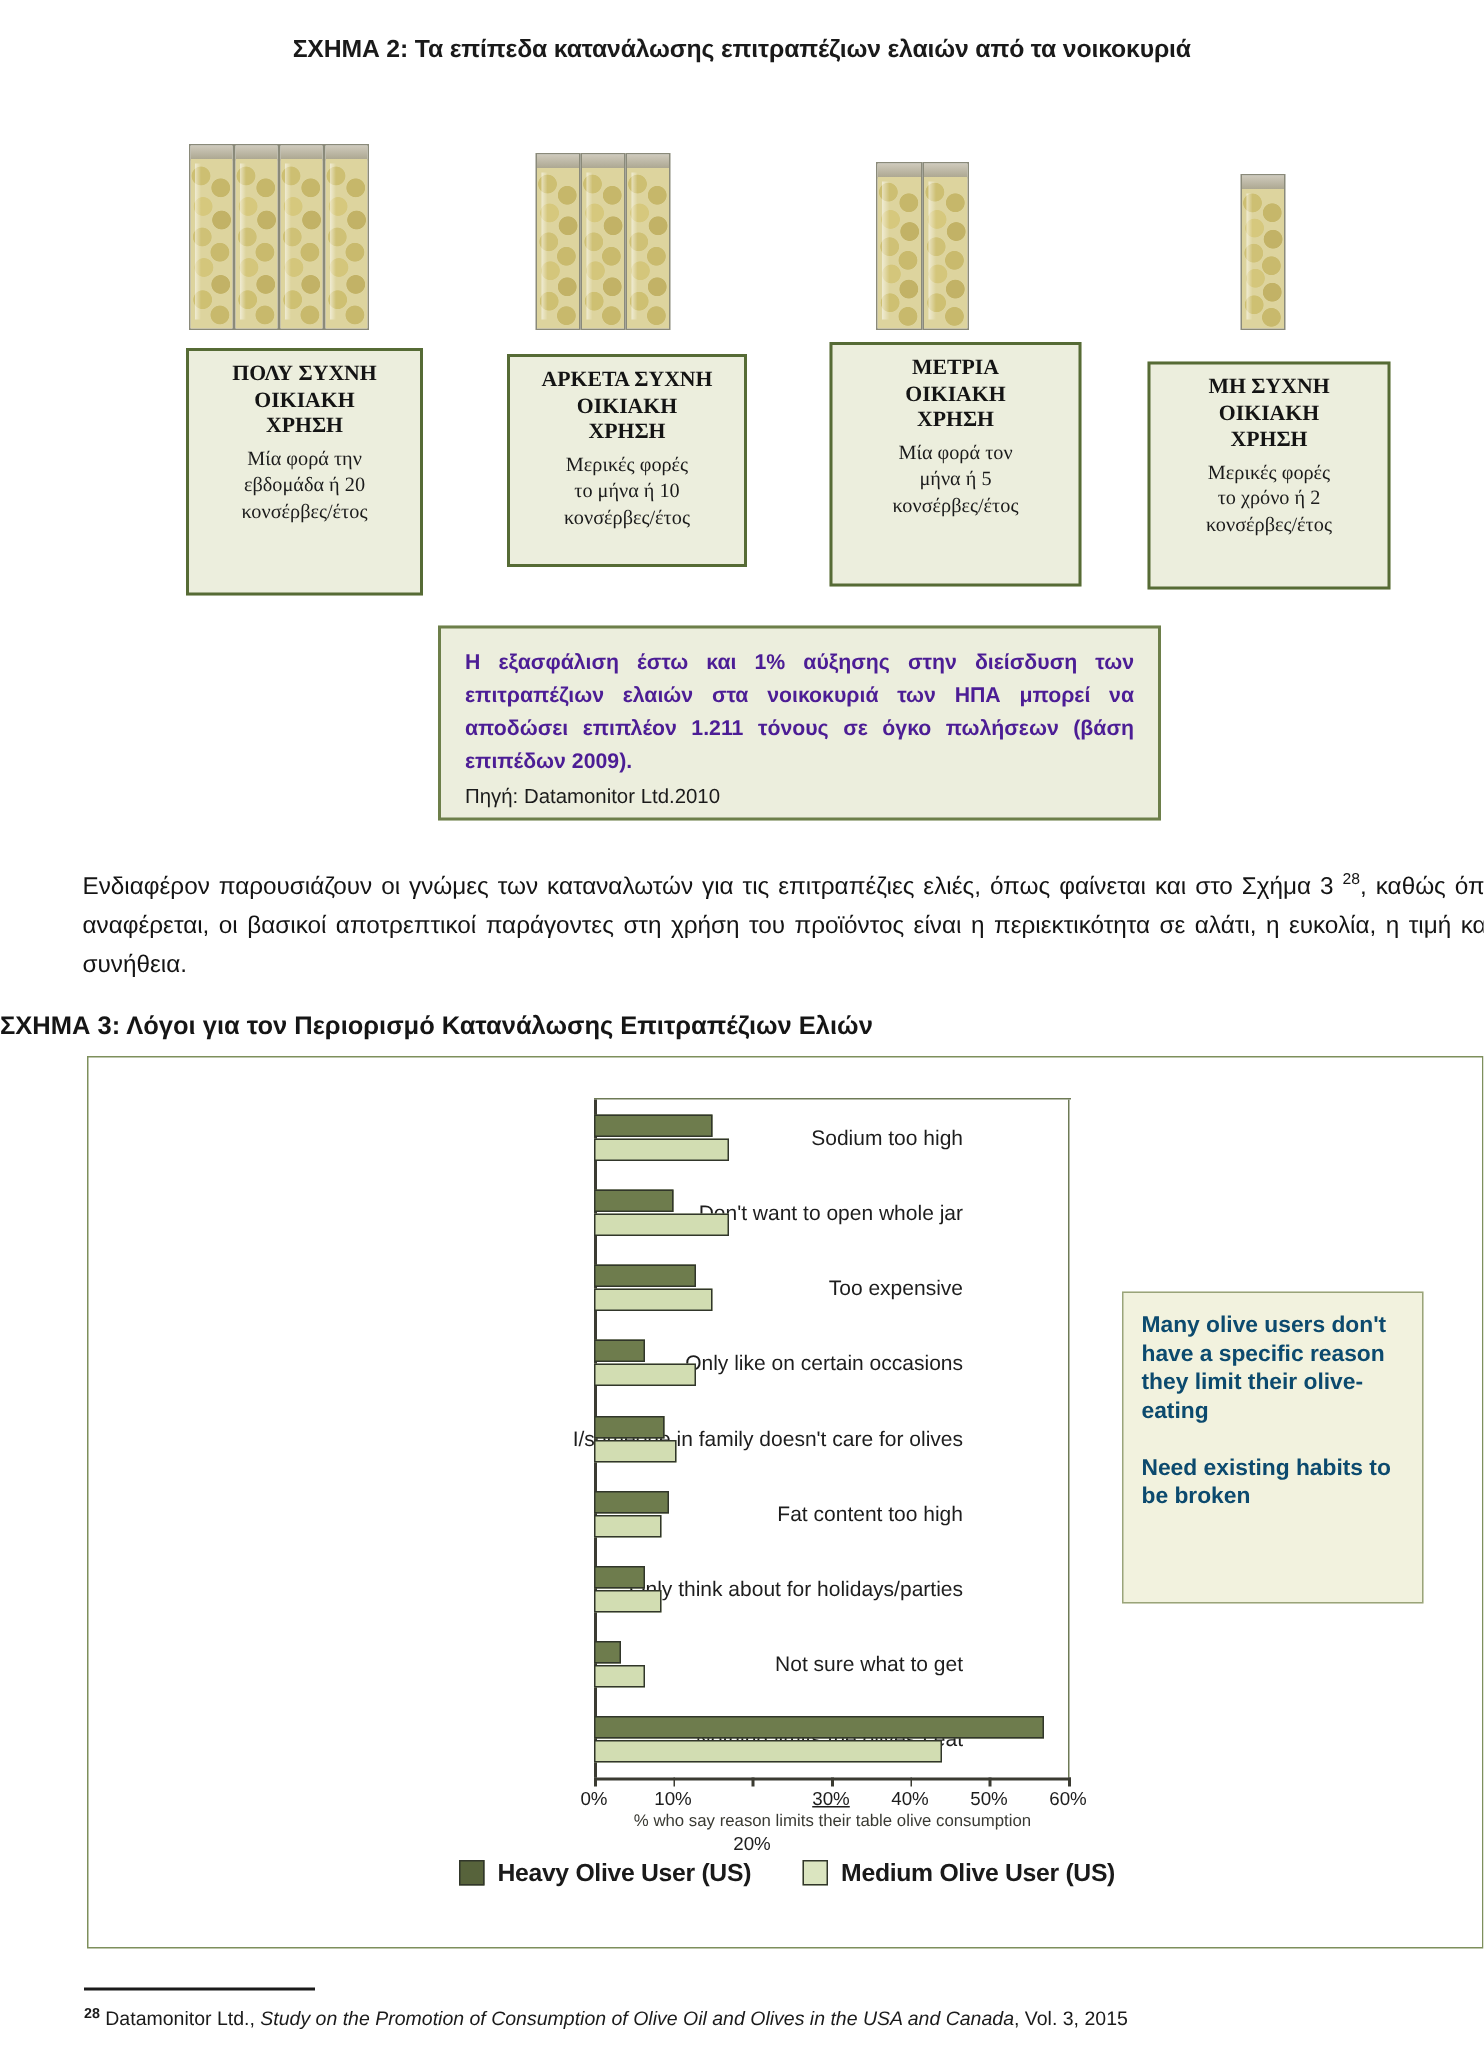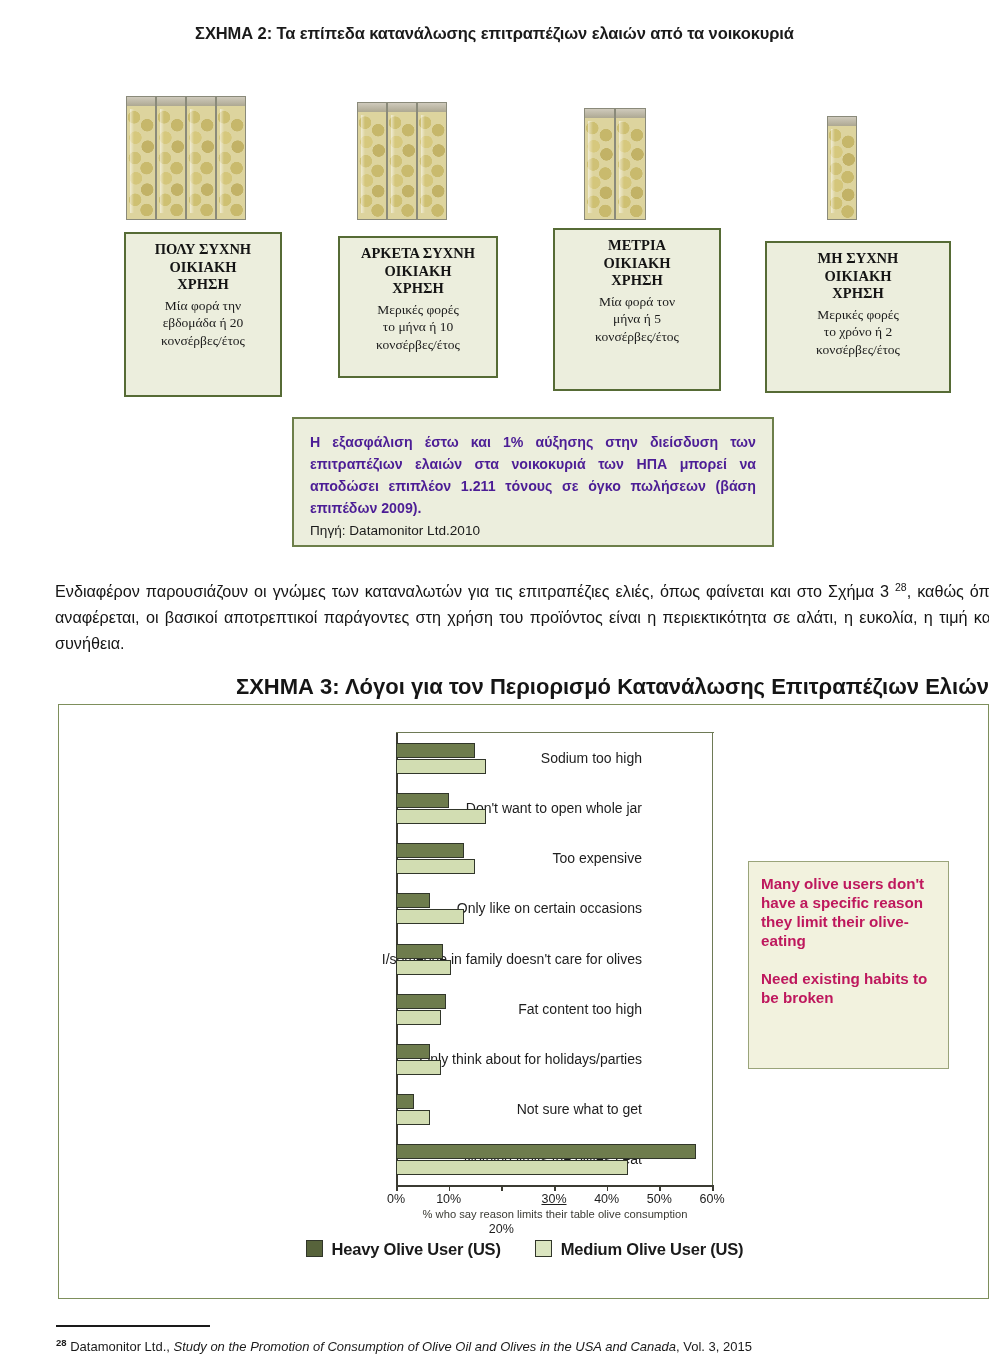--- a/index.html
+++ b/index.html
@@ -97,21 +97,21 @@
   .bodypara{
     position:absolute; left:55px; top:578px; width:955px;
     font-size:16.2px; line-height:1.62; color:#141414;
     text-align:justify;
   }
   .bodypara sup{ font-size:10.5px; vertical-align:super; }
 
   
   .fig3-title{
     position:absolute; left:0; top:674px; width:989px;
-    text-align:right; font-size:22px; font-weight:bold; color:#151515;
+    text-align:left; font-size:17px; font-weight:bold; color:#151515;
   }
 
   
   .chartframe{
     position:absolute; left:58px; top:704px; width:931px; height:595px;
     border:1px solid #7e8f5c; box-sizing:border-box; background:#fff;
   }
   .chart-inner{ position:absolute; left:0; top:0; right:0; bottom:0; }
 
   
@@ -167,21 +167,21 @@
   .swatch.medium{ background:#dbe5c0; }
   .legtext{ font-size:16.5px; color:#1a1a1a; font-weight:bold; letter-spacing:-0.2px; }
 
   
   .notebox{
     position:absolute; left:689px; top:156px; width:201px; height:208px;
     border:1px solid #9aa47a; background:#f2f2de; box-sizing:border-box;
     padding:12px 12px;
   }
   .notebox p{
-    margin:0; font-size:15.2px; line-height:1.26; color:#be185d; font-weight:bold;
+    margin:0; font-size:15.2px; line-height:1.26; color:#0c4a6e; font-weight:bold;
   }
   .notebox p + p{ margin-top:18px; }
 
   
   .fn-rule{
     position:absolute; left:56px; top:1325px; width:154px; height:2px; background:#1a1a1a;
   }
   .footnote{
     position:absolute; left:56px; top:1337px; width:900px;
     font-size:13px; color:#1a1a1a; line-height:1.35;
@@ -228,21 +228,21 @@
 κονσέρβες/έτος</div>
   </div>
   <div class="catbox" style="left:553px;top:228px;width:168px;height:163px;">
     <div class="head">ΜΕΤΡΙΑ
 ΟΙΚΙΑΚΗ
 ΧΡΗΣΗ</div>
     <div class="sub">Μία φορά τον
 μήνα ή 5
 κονσέρβες/έτος</div>
   </div>
-  <div class="catbox" style="left:765px;top:241px;width:186px;height:152px;">
+  <div class="catbox" style="left:765px;top:241px;width:162px;height:152px;">
     <div class="head">ΜΗ ΣΥΧΝΗ
 ΟΙΚΙΑΚΗ
 ΧΡΗΣΗ</div>
     <div class="sub">Μερικές φορές
 το χρόνο ή 2
 κονσέρβες/έτος</div>
   </div>
 
   <div class="callout">
     <div class="strong">Η εξασφάλιση έστω και 1% αύξησης στην διείσδυση των επιτραπέζιων ελαιών στα νοικοκυριά των ΗΠΑ μπορεί να αποδώσει επιπλέον 1.211 τόνους σε όγκο πωλήσεων (βάση επιπέδων 2009).</div>

